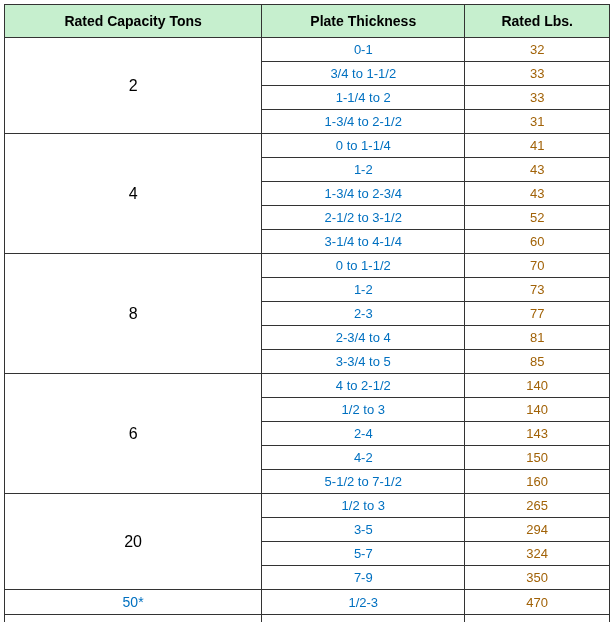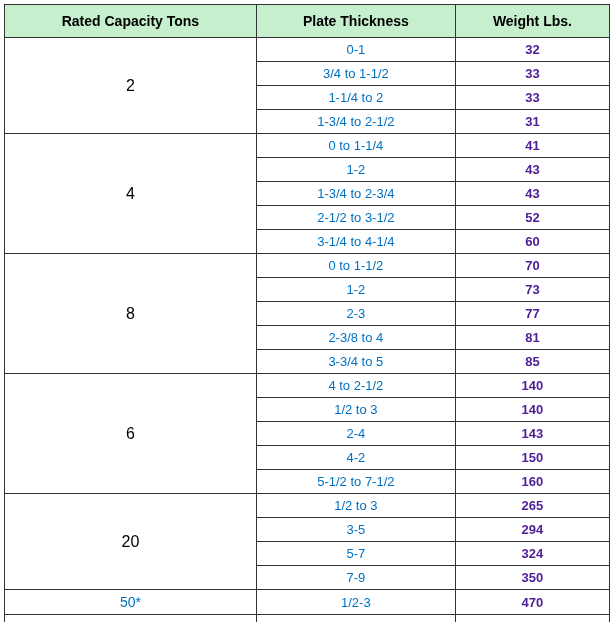--- a/index.html
+++ b/index.html
@@ -33,37 +33,37 @@
       font-weight: normal;
       color: #000;
       vertical-align: middle;
     }
     .plate-cell {
       color: #0070c0;
       font-weight: normal;
       margin-top: 19px;
     }
     .weight-cell {
-      color: #4c1d95;
-      font-weight: bold;
+      color: #a16207;
+      font-weight: normal;
     }
     .special-capacity {
       color: #0070c0;
       font-size: 14px;
     }
   </style>
 </head>
 <body>
 
 <table>
   <thead>
     <tr>
       <th>Rated Capacity Tons</th>
       <th>Plate Thickness</th>
-      <th>Weight Lbs.</th>
+      <th>Rated Lbs.</th>
     </tr>
   </thead>
   <tbody id="table-body">
   <tr>
         <td rowspan="4" class="capacity-cell">2</td>
         <td class="plate-cell">0-1</td>
         <td class="weight-cell">32</td>
       </tr>
       <tr>
         <td class="plate-cell">3/4 to 1-1/2</td>
@@ -105,21 +105,21 @@
       </tr>
       <tr>
         <td class="plate-cell">1-2</td>
         <td class="weight-cell">73</td>
       </tr>
       <tr>
         <td class="plate-cell">2-3</td>
         <td class="weight-cell">77</td>
       </tr>
       <tr>
-        <td class="plate-cell">2-3/8 to 4</td>
+        <td class="plate-cell">2-3/4 to 4</td>
         <td class="weight-cell">81</td>
       </tr>
       <tr>
         <td class="plate-cell">3-3/4 to 5</td>
         <td class="weight-cell">85</td>
       </tr>
       <tr>
         <td rowspan="5" class="capacity-cell">6</td>
         <td class="plate-cell">4 to 2-1/2</td>
         <td class="weight-cell">140</td>

